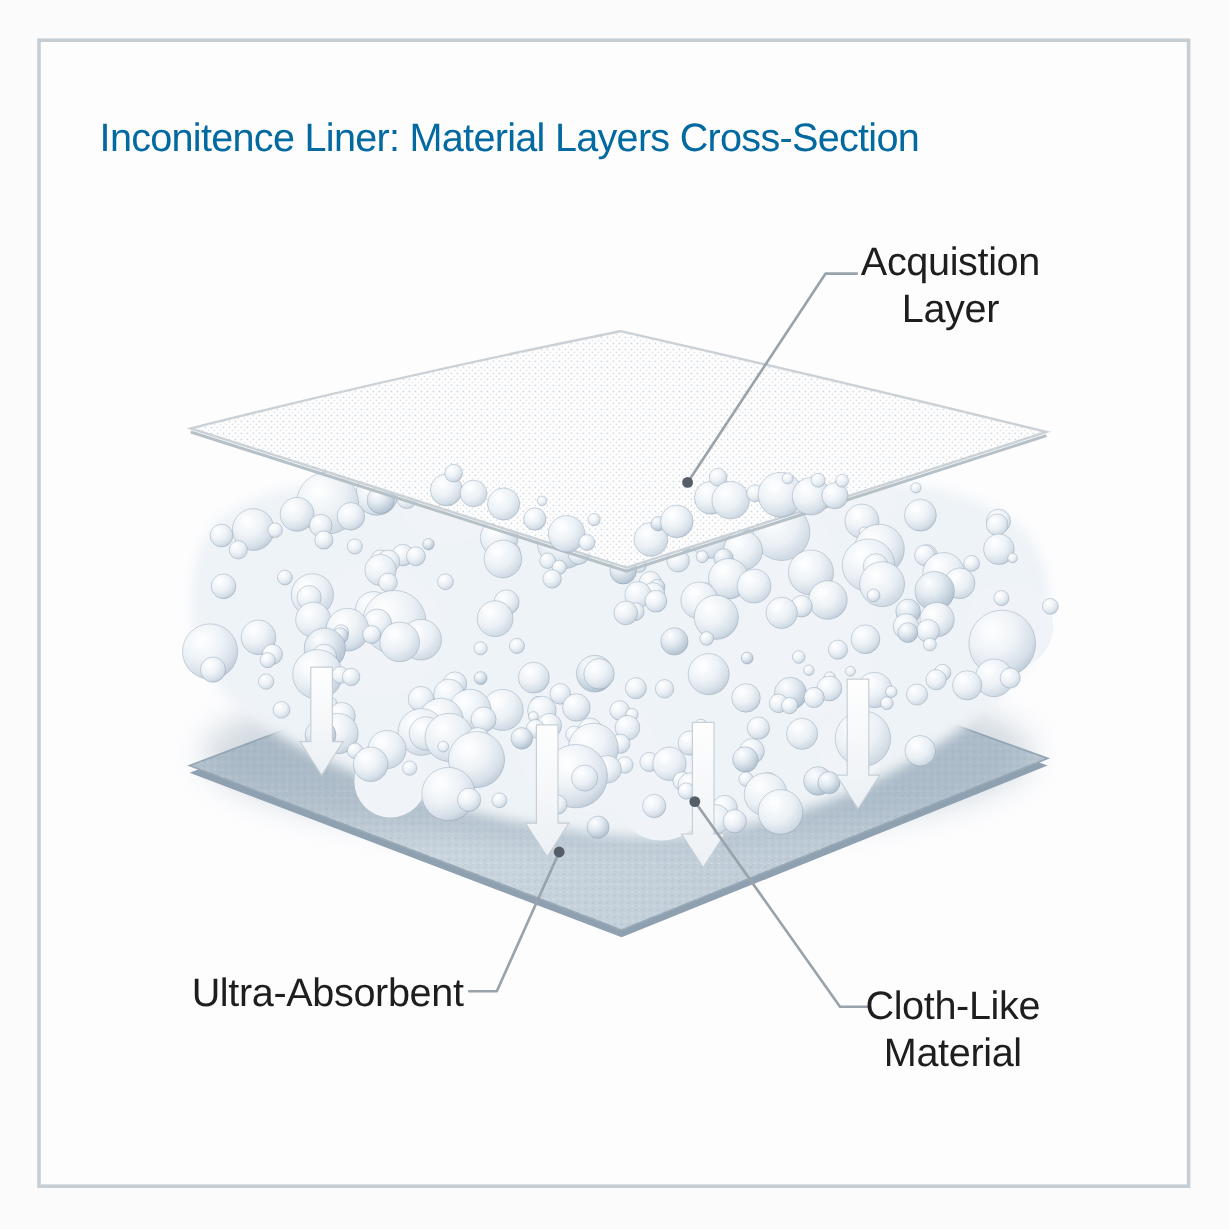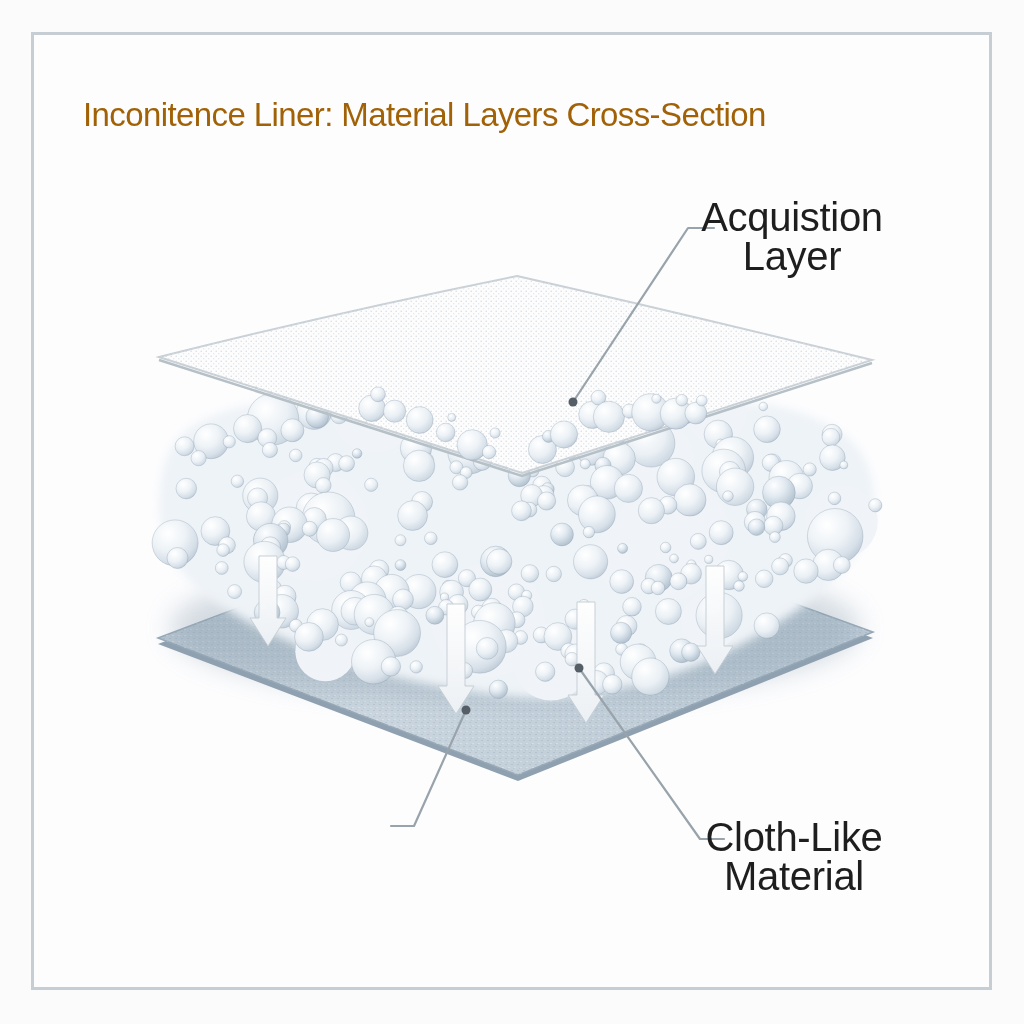--- a/index.html
+++ b/index.html
@@ -1,23 +1,23 @@
 <!DOCTYPE html>
 <html><head>
 <meta charset="utf-8">
 <style>
   html,body{margin:0;padding:0;background:#fbfbfb;}
   .page{position:relative;width:1024px;height:1024px;overflow:hidden;
         font-family:"Liberation Sans","DejaVu Sans",sans-serif;background:#fbfbfb;}
   .frame{position:absolute;left:31px;top:32px;width:961px;height:958px;
          box-sizing:border-box;border:3px solid #c6ced4;background:#fdfdfe;}
   .title{position:absolute;left:83px;top:74px;font-size:33px;letter-spacing:-0.6px;
-         color:#a16207;font-weight:400;white-space:nowrap;}
+         color:#0369a1;font-weight:400;white-space:nowrap;}
   .diagram-svg{position:absolute;left:0;top:0;width:1024px;height:1024px;}
-  .layer-label{position:absolute;text-align:center;font-size:40px;line-height:39px;
+  .layer-label{position:absolute;text-align:center;font-size:33px;line-height:39px;
                letter-spacing:-0.3px;color:#1e1e1e;}
   .label-acquisition{left:652px;top:198px;width:280px;}
   .label-ultra{left:113px;top:807px;width:320px;}
   .label-cloth{left:654px;top:818px;width:280px;}
 </style>
 </head>
 <body>
 
 <div class="page">
   <div class="frame"></div>
@@ -373,18 +373,19 @@
       <circle cx="466" cy="710" r="4.5" fill="#555e66" stroke="none"></circle>
       <circle cx="579" cy="668" r="4.5" fill="#555e66" stroke="none"></circle>
     </g>
   </svg>
 
   <div class="layer-label label-acquisition">
     <span style="display:block">Acquistion</span>
     <span style="display:block">Layer</span>
   </div>
   <div class="layer-label label-ultra">
+    <span style="display:block">Ultra-Absorbent</span>
   </div>
   <div class="layer-label label-cloth">
     <span style="display:block">Cloth-Like</span>
     <span style="display:block">Material</span>
   </div>
 </div>
 
 </body></html>

